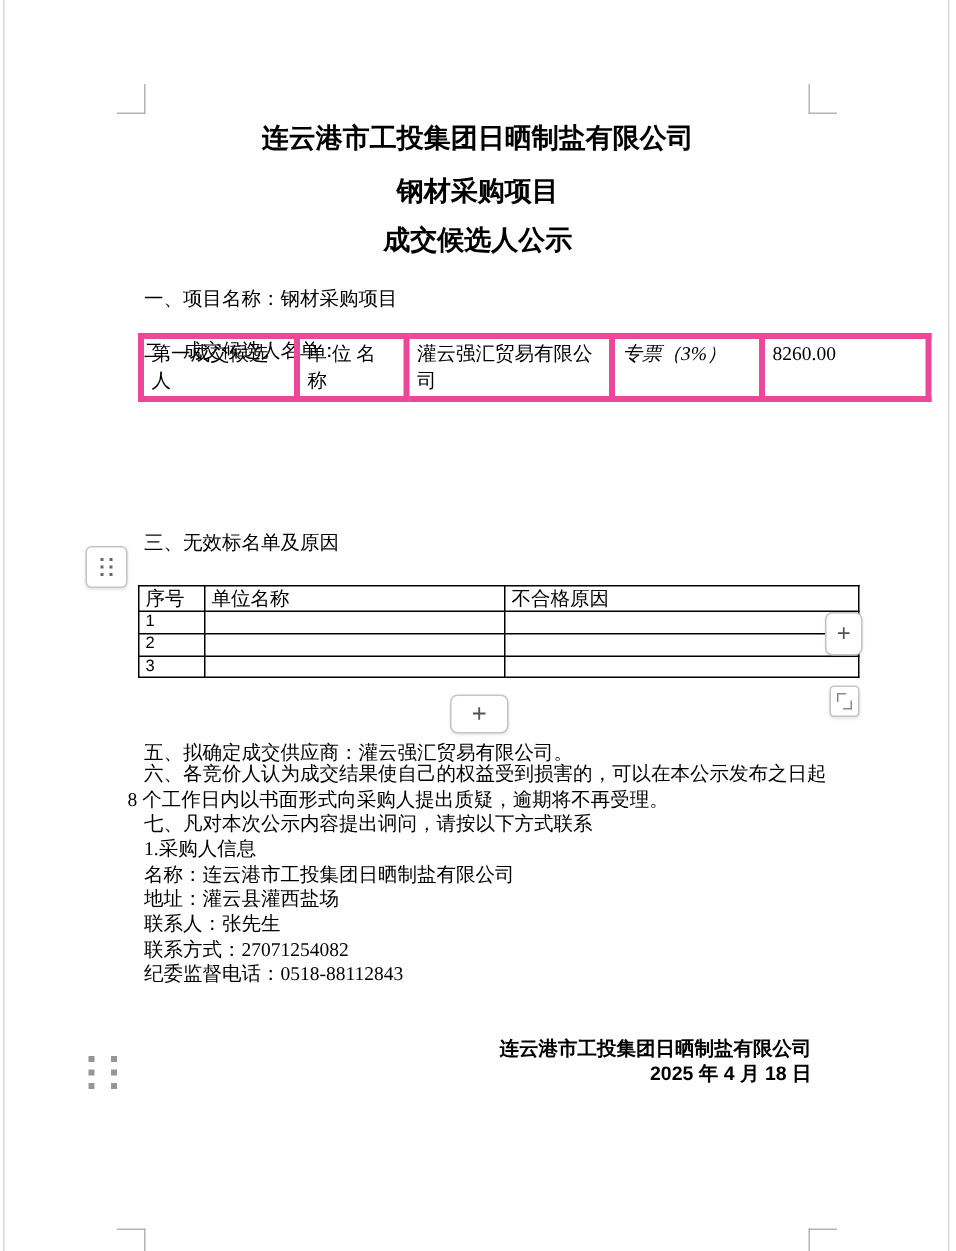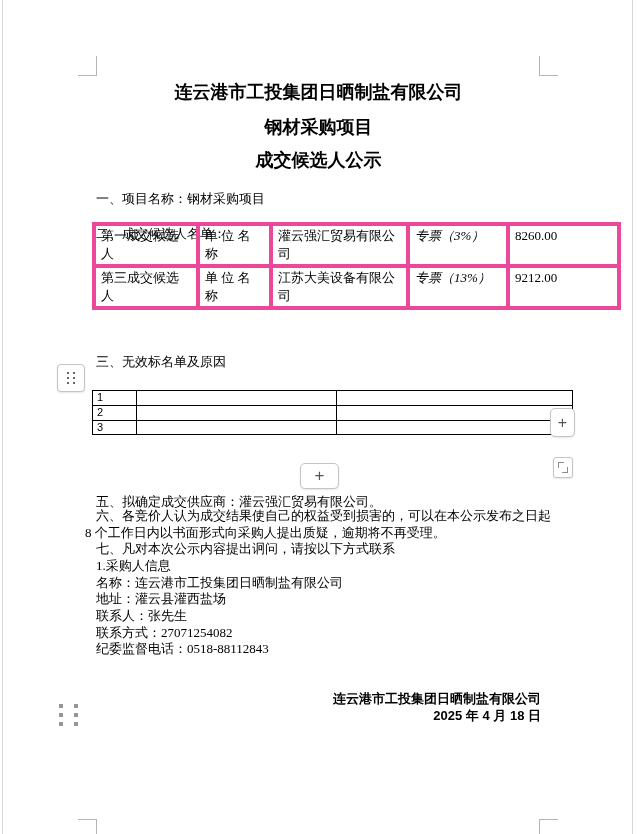--- a/index.html
+++ b/index.html
@@ -85,45 +85,43 @@
 
 <table class="abs tbl1">
   <tbody>
       <tr>
     <td class="c-rank">第一成交候选人</td>
     <td class="c-field">单 位 名 称</td>
     <td class="c-comp">灌云强汇贸易有限公司</td>
     <td class="c-inv">专票（3%）</td>
     <td class="c-price">8260.00</td>
   </tr>
-  <tr>
-    <td class="c-rank">第三成交候选人</td>
-    <td class="c-field">单 位 名 称</td>
-    <td class="c-comp">江苏大美设备有限公司</td>
-    <td class="c-inv">专票（13%）</td>
-    <td class="c-price">9212.00</td>
-  </tr>
 </tbody>
   </table>
 
 <div class="abs para" style="top:354px">三、无效标名单及原因</div>
 
 <div class="wbtn table-handle">
   <div class="dotgrid">
     <div class="dot"></div>
       <div class="dot"></div>
     <div class="dot"></div>
       <div class="dot"></div>
     <div class="dot"></div>
       <div class="dot"></div>
   </div>
 </div>
 
 <table class="abs tbl2">
   <tbody>
+      <tr class="hrow">
+    <th class="t2-no">序号</th>
+    <th class="t2-comp">单位名称</th>
+    <th class="t2-reason">不合格原因</th>
+  </tr>
   <tr class="drow">
     <td class="t2-no num">1</td>
     <td class="t2-comp"></td>
     <td class="t2-reason"></td>
   </tr>
   <tr class="drow">
     <td class="t2-no num">2</td>
     <td class="t2-comp"></td>
     <td class="t2-reason"></td>
   </tr>

